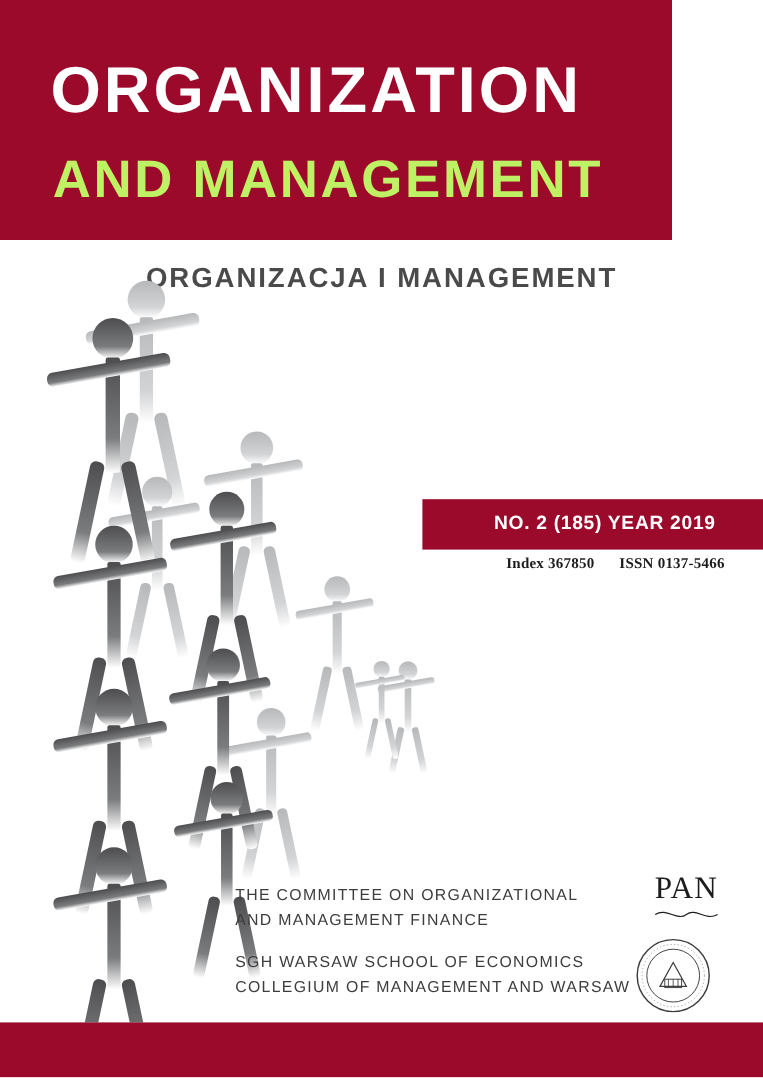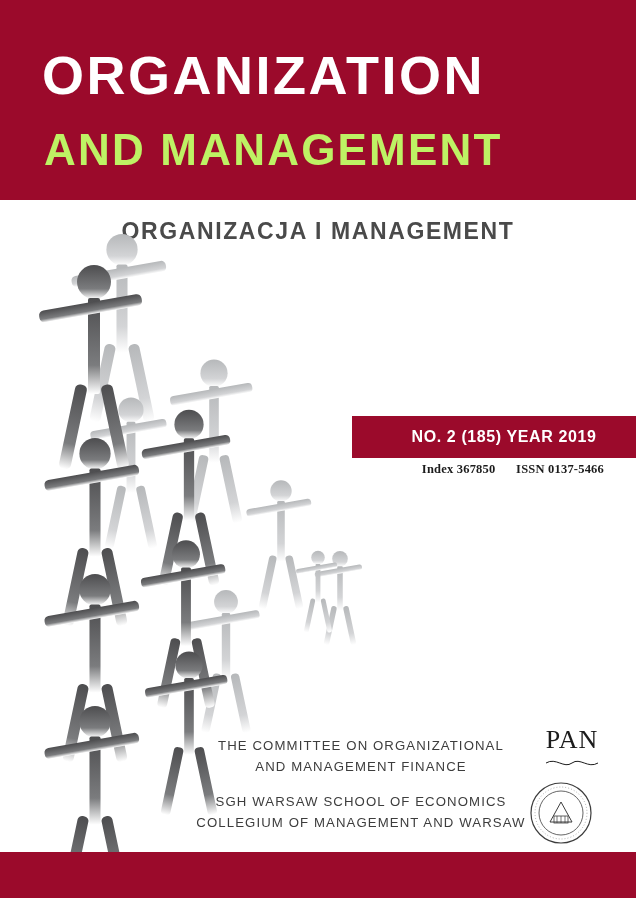--- a/index.html
+++ b/index.html
@@ -19,21 +19,21 @@
     height: 898px;
     background: #ffffff;
     overflow: hidden;
   }
 
   
   .top-band {
     position: absolute;
     left: 0;
     top: 0;
-    width: 636px;
+    width: 560px;
     height: 200px;
     background: #9b0a2b;
     text-align: right;
   }
   .title-main {
     position: absolute;
     left: 42px;
     top: 48px;
     font-size: 54px;
     font-weight: bold;
@@ -111,21 +111,20 @@
     display: inline-block;
     width: 14px;
   }
 
   
   .institutions {
     position: absolute;
     left: 196px;
     top: 735px;
     width: 330px;
-    text-align: center;
     color: #3d3d3d;
     font-size: 13.2px;
     letter-spacing: 1.1px;
     line-height: 21px;
   }
   .institutions .gap {
     height: 14px;
   }
 
   

